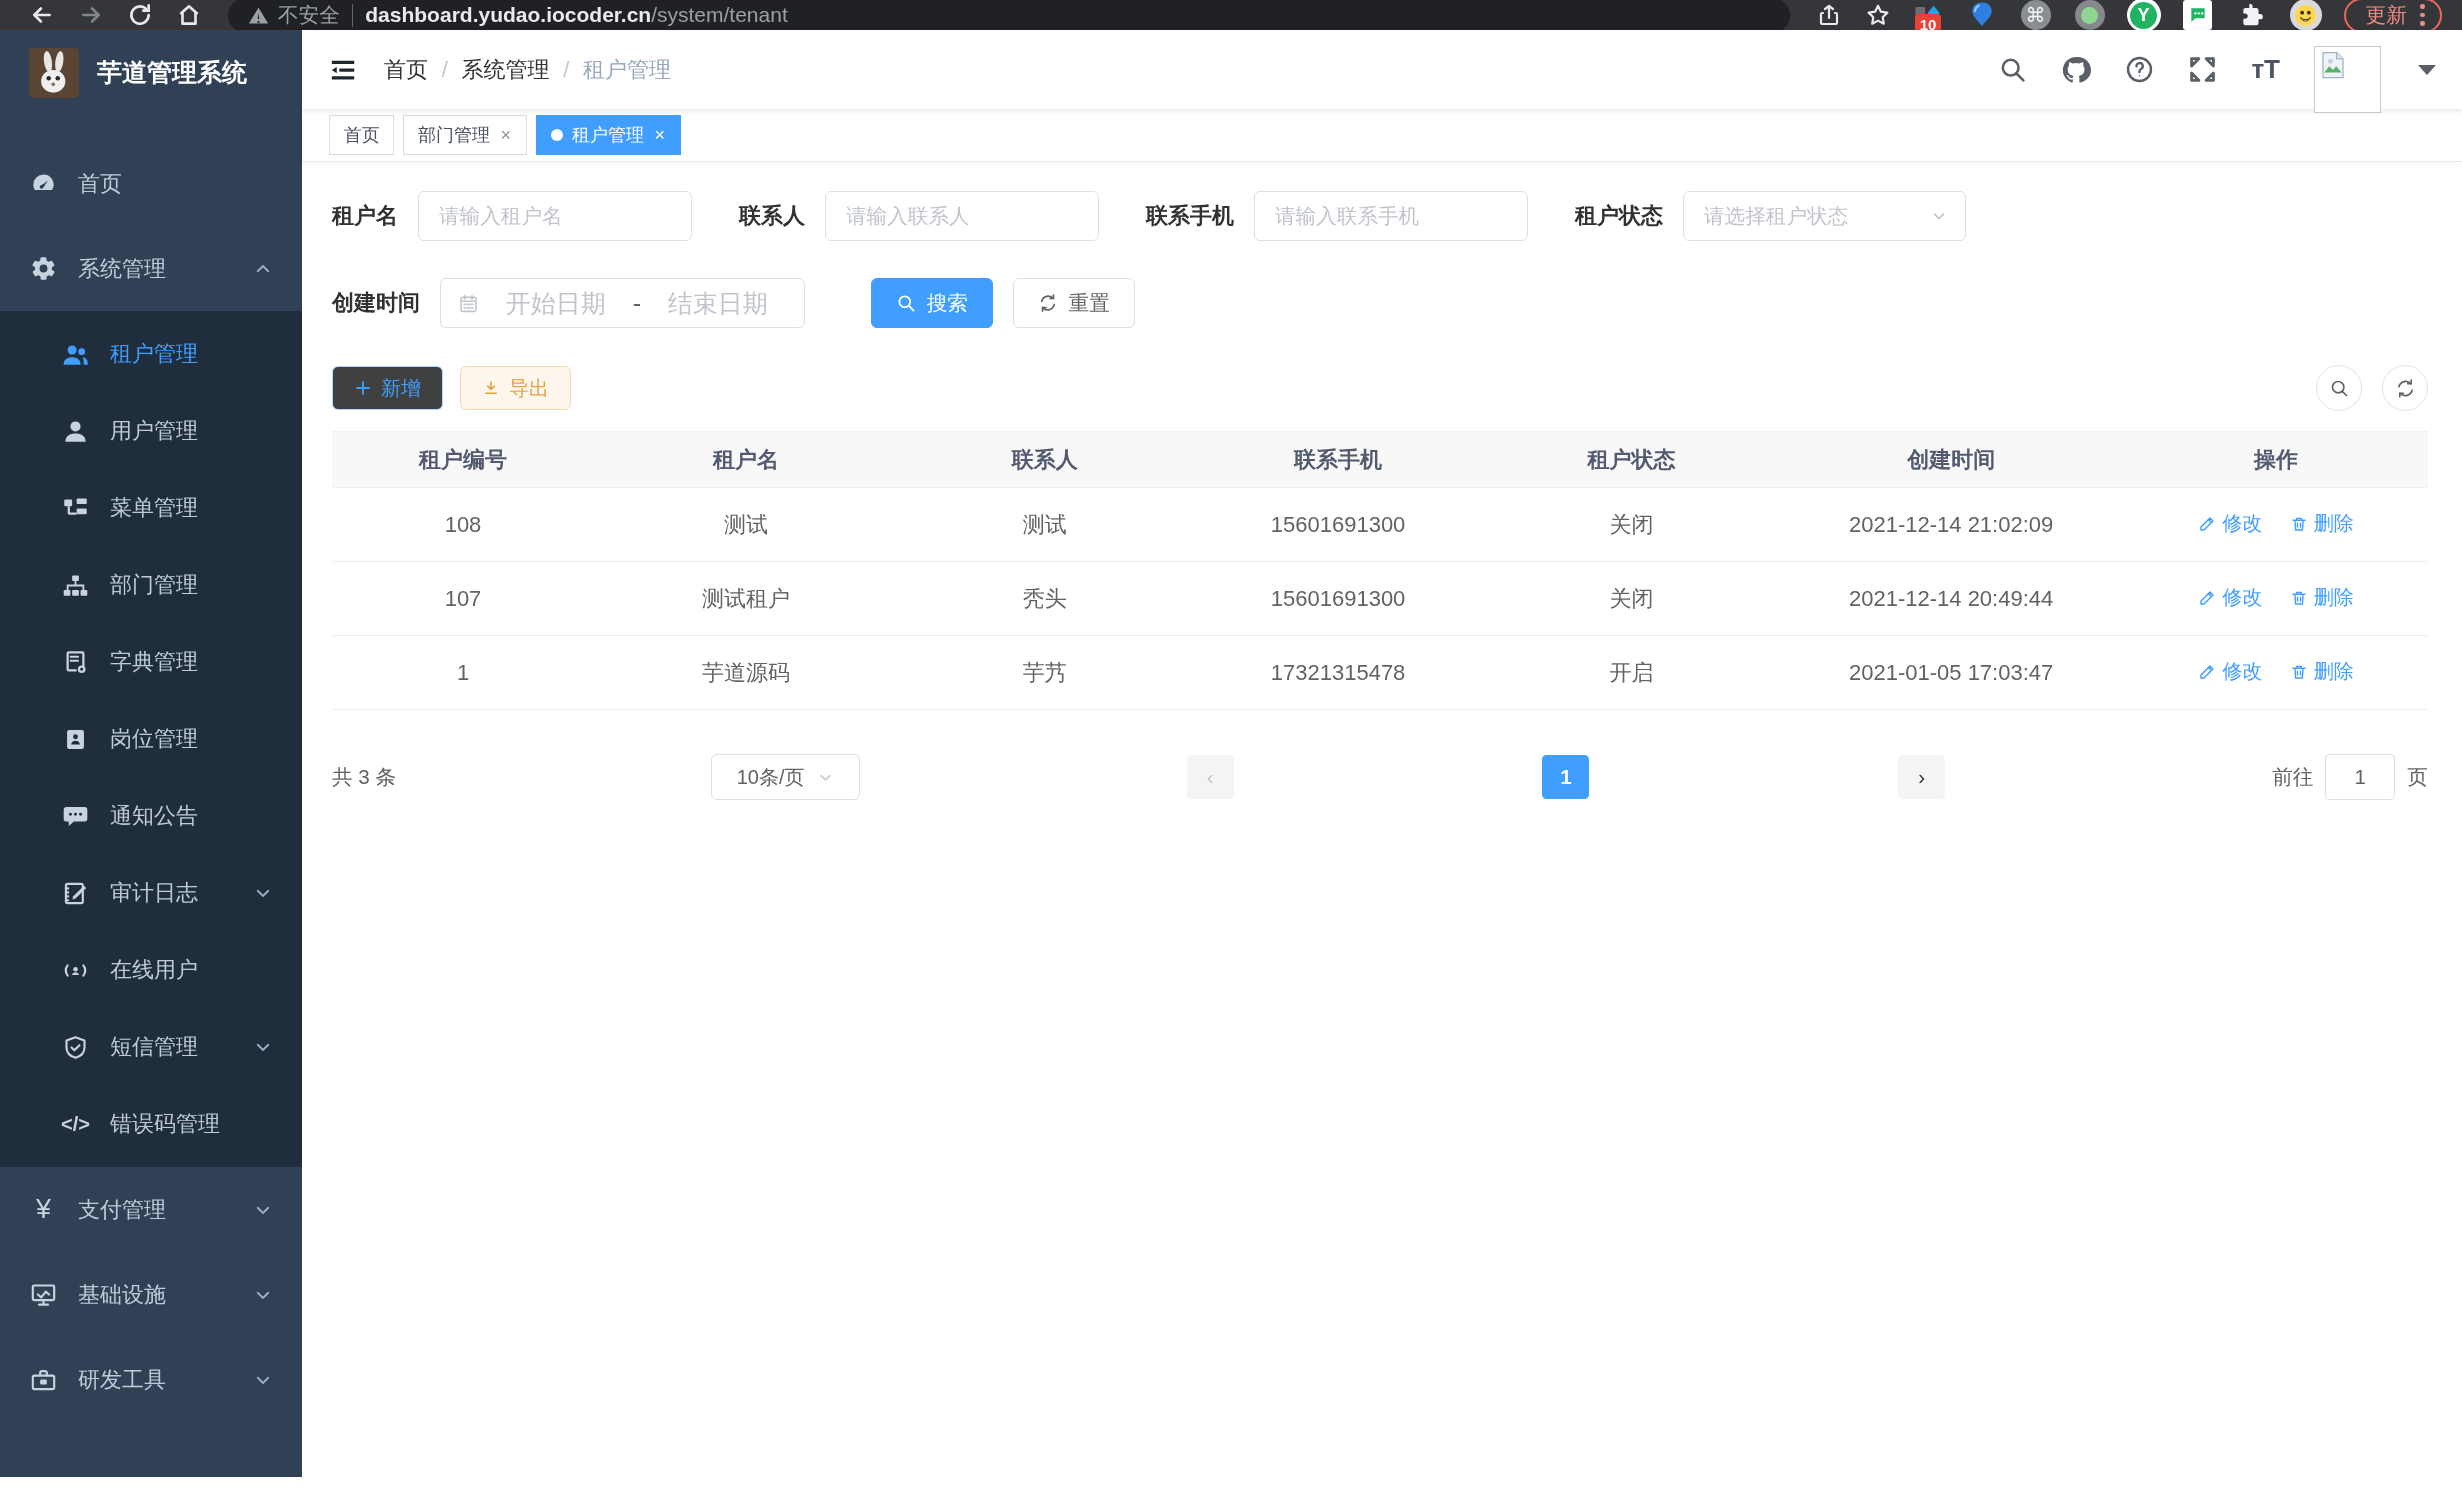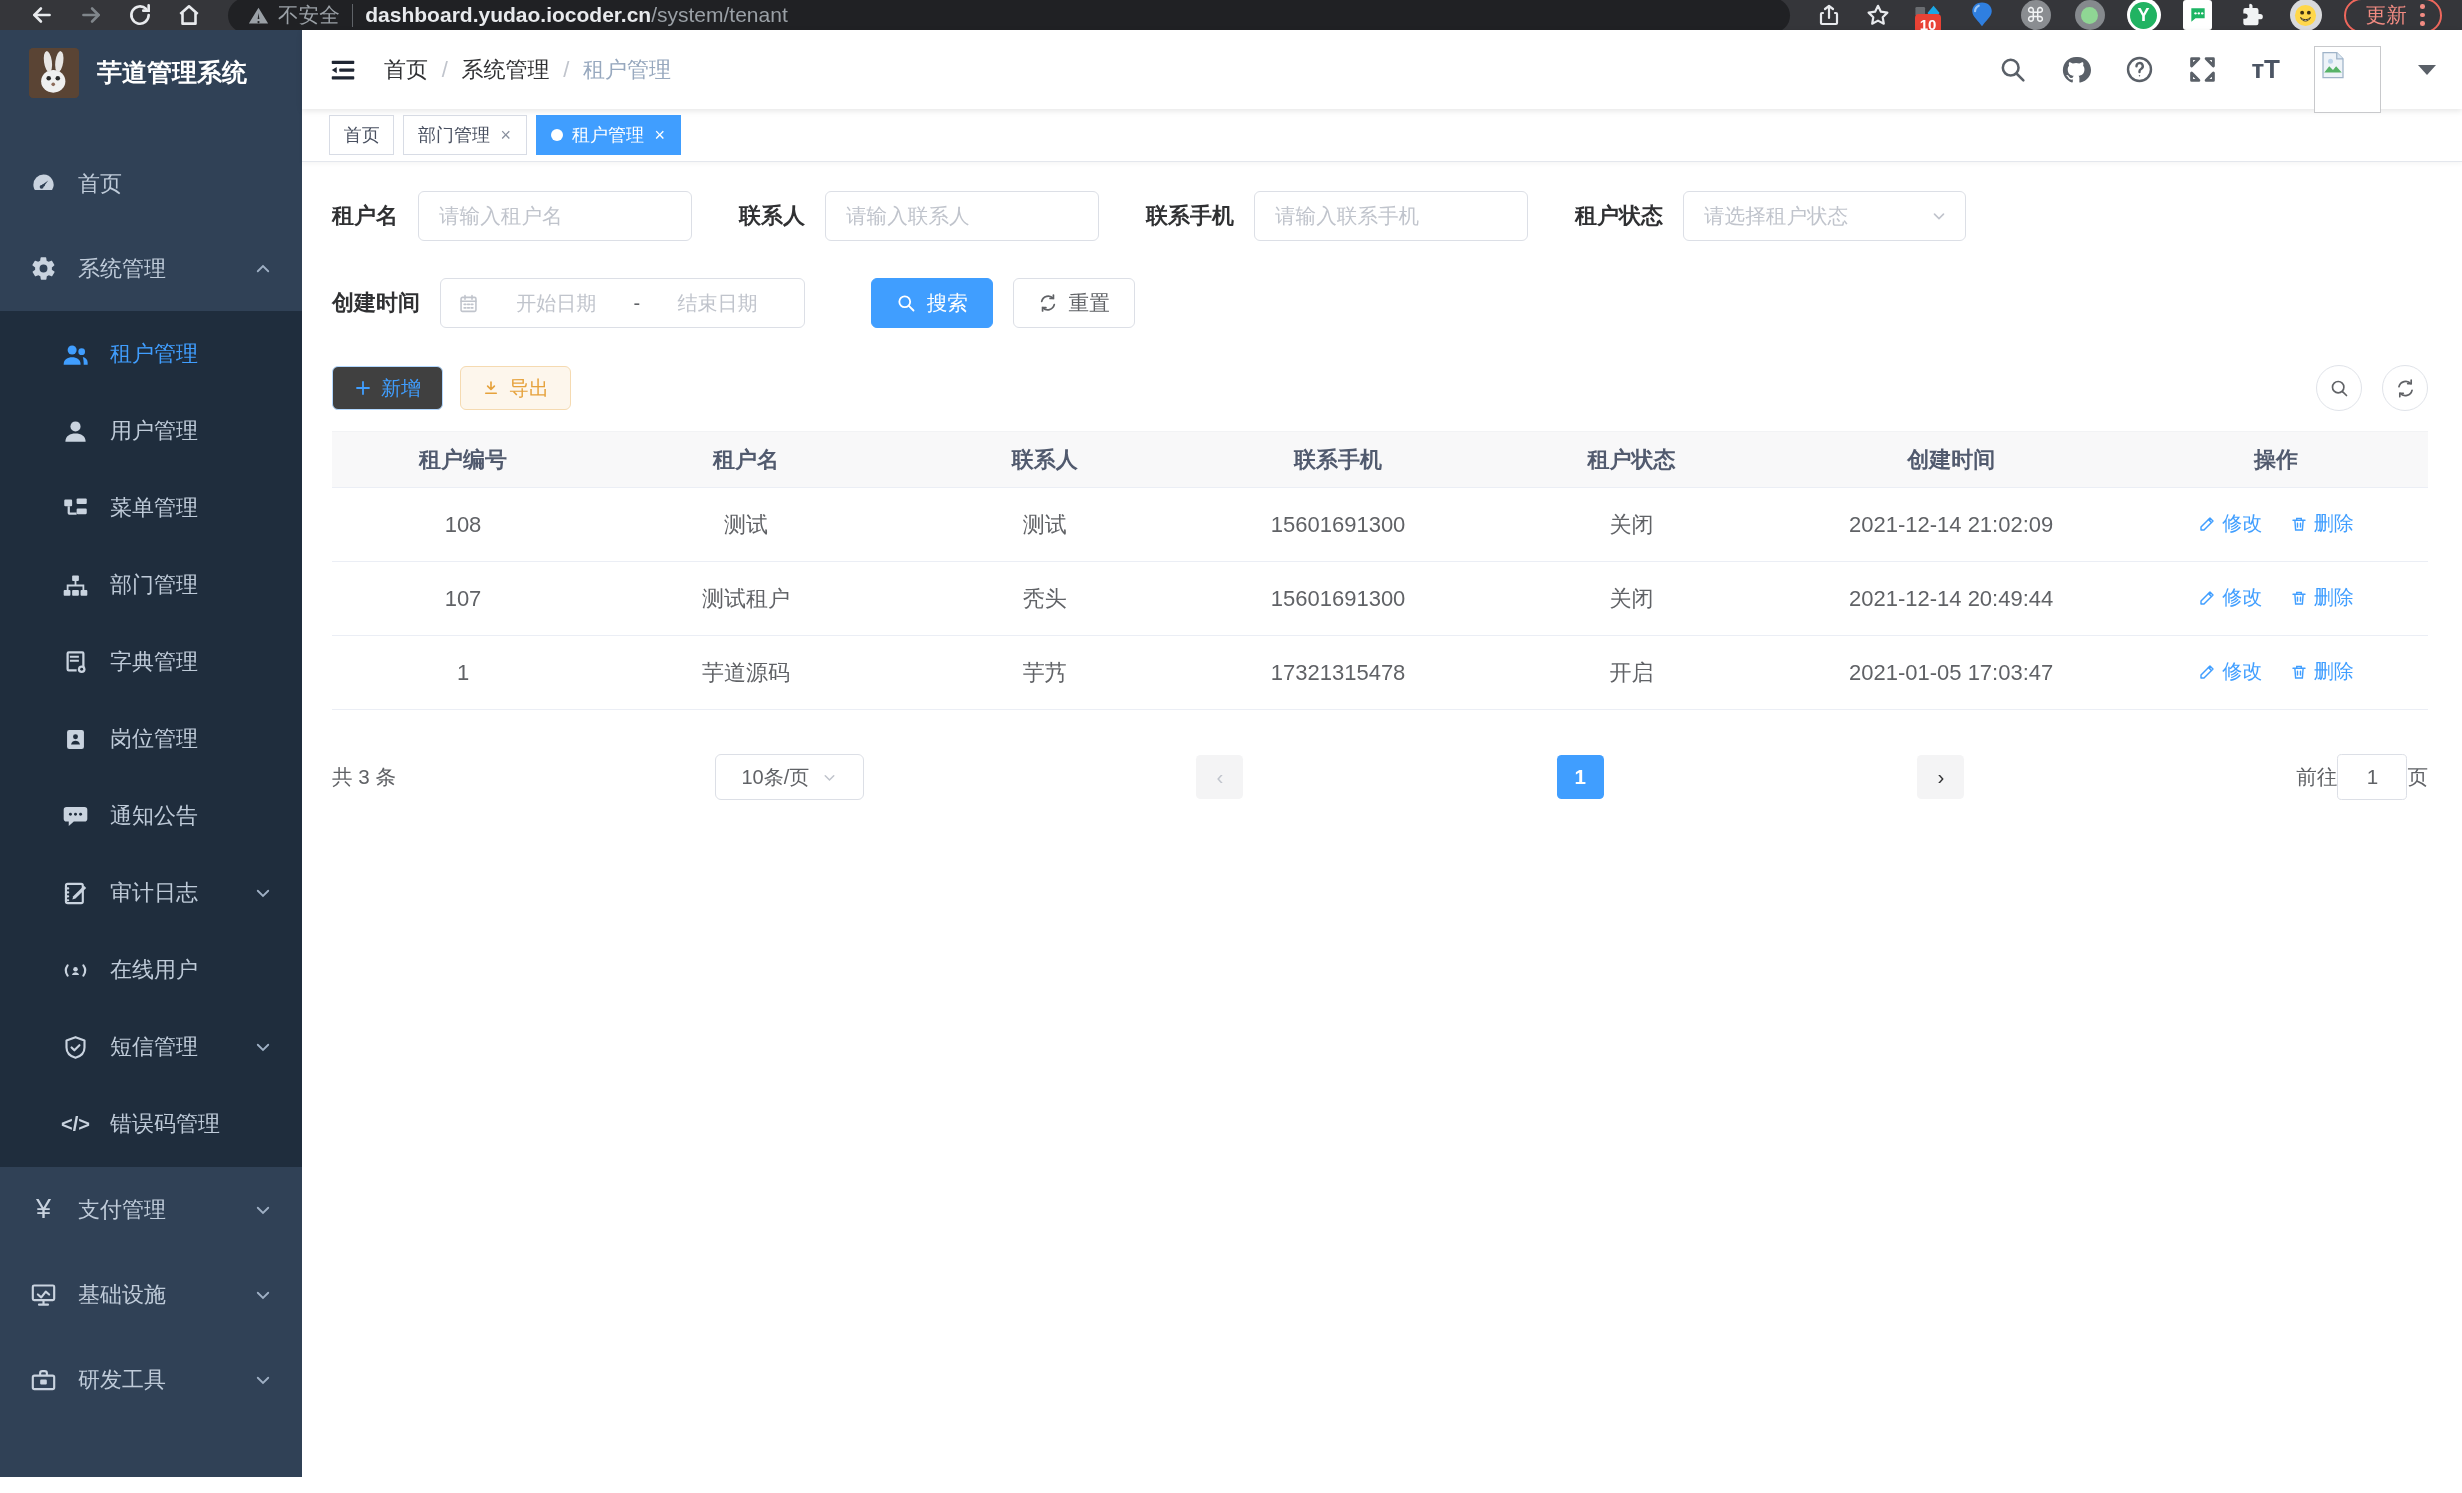--- a/index.html
+++ b/index.html
@@ -69,21 +69,21 @@
   .content { padding:29px 34px 0 30px; flex:1 1 auto; }
 
   
   .filter-row { display:flex; align-items:center; margin-bottom:37px; flex-wrap:nowrap; }
   .field { display:flex; align-items:center; margin-right:47px; }
   .field label { font-size:22px; font-weight:700; color:#303133; margin-right:20px; white-space:nowrap; }
   .el-input { width:274px; height:50px; border:1.5px solid #dcdfe6; border-radius:6px; padding:0 20px; font-size:20.6px; color:#606266; font-family:inherit; outline:none; background:#fff; }
   .el-input::placeholder { color:#c0c4cc; }
   .el-select { width:283px; height:50px; border:1.5px solid #dcdfe6; border-radius:6px; display:flex; align-items:center; padding:0 17px 0 20px; color:#c0c4cc; font-size:20.6px; cursor:pointer; background:#fff; }
   .el-select .sel-arrow { margin-left:auto; color:#c0c4cc; }
-  .date-range { width:365px; height:50px; border:1.5px solid #dcdfe6; border-radius:6px; display:flex; align-items:center; padding:0 17px; gap:7.6px; color:#c0c4cc; font-size:20px; background:#fff; cursor:pointer; }
+  .date-range { width:365px; height:50px; border:1.5px solid #dcdfe6; border-radius:6px; display:flex; align-items:center; padding:0 17px; gap:7.6px; color:#c0c4cc; font-size:25px; background:#fff; cursor:pointer; }
   .date-range .dr-start,.date-range .dr-end { flex:1 1 0; text-align:center; }
   .date-range .dr-sep { color:#606266; flex:0 0 auto; }
   .btn { height:50px; border-radius:6px; font-size:20.6px; display:inline-flex; align-items:center; gap:10.7px; padding:0 24px; cursor:pointer; border:1.5px solid transparent; font-family:inherit; }
   .btn-primary { background:#409eff; border-color:#409eff; color:#fff; margin-left:43px; }
   .btn-plain { background:#fff; border-color:#dcdfe6; color:#606266; margin-left:20px; }
 
   
   .toolbar-row { display:flex; align-items:center; margin-bottom:20px; }
   .btn-sm { height:44px; border-radius:6px; font-size:20px; display:inline-flex; align-items:center; gap:9px; padding:0 21px; cursor:pointer; border:1.5px solid transparent; font-family:inherit; }
   .btn-add { background:#404040; border-color:#b3d8ff; color:#409eff; }
@@ -97,21 +97,21 @@
   td { height:74px; font-size:22px; color:#606266; text-align:center; border-bottom:0.8px solid #ebeef5; }
   .op-link { color:#409eff; font-size:20px; text-decoration:none; display:inline-flex; align-items:center; gap:6px; margin:0 10.7px; cursor:pointer; }
 
   
   .pager { display:flex; align-items:center; justify-content:space-between; margin-top:44px; font-size:20.6px; color:#606266; }
   .pg-total { margin-right:21px; }
   .size-select { width:149px; height:46px; border:1.5px solid #dcdfe6; border-radius:6px; display:flex; align-items:center; justify-content:center; gap:12px; color:#606266; font-size:20px; cursor:pointer; background:#fff; margin-right:26px; }
   .pg-btn { min-width:47px; height:44px; border-radius:4.6px; background:#f4f4f5; display:flex; align-items:center; justify-content:center; font-size:20.6px; margin:0 7.6px; cursor:pointer; color:#303133; }
   .pg-btn.disabled { color:#c0c4cc; }
   .pg-btn.cur { background:#409eff; color:#fff; font-weight:700; }
-  .pg-goto { margin-left:26px; display:flex; align-items:center; }
+  .pg-goto { margin-left:26px; display:flex; align-items:center; gap:12px; }
   .goto-input { width:70px; height:46px; border:1.5px solid #dcdfe6; border-radius:4.6px; text-align:center; font-size:20.6px; color:#606266; outline:none; font-family:inherit; }
 </style>
 </head>
 <body>
 
 <div class="browser-bar">
   <div class="bb-btn">
     <svg width="26" height="26" viewBox="0 0 24 24" fill="none" stroke="currentColor" stroke-width="2.4" stroke-linecap="round" stroke-linejoin="round">
         <path d="M19 12H5"></path>
         <path d="M11 6l-6 6 6 6"></path>

